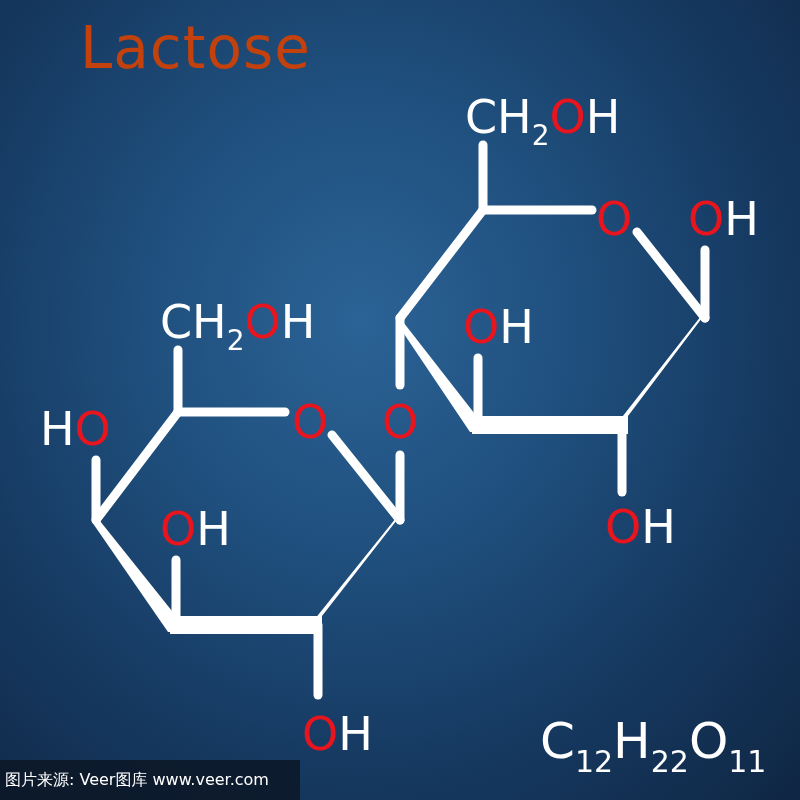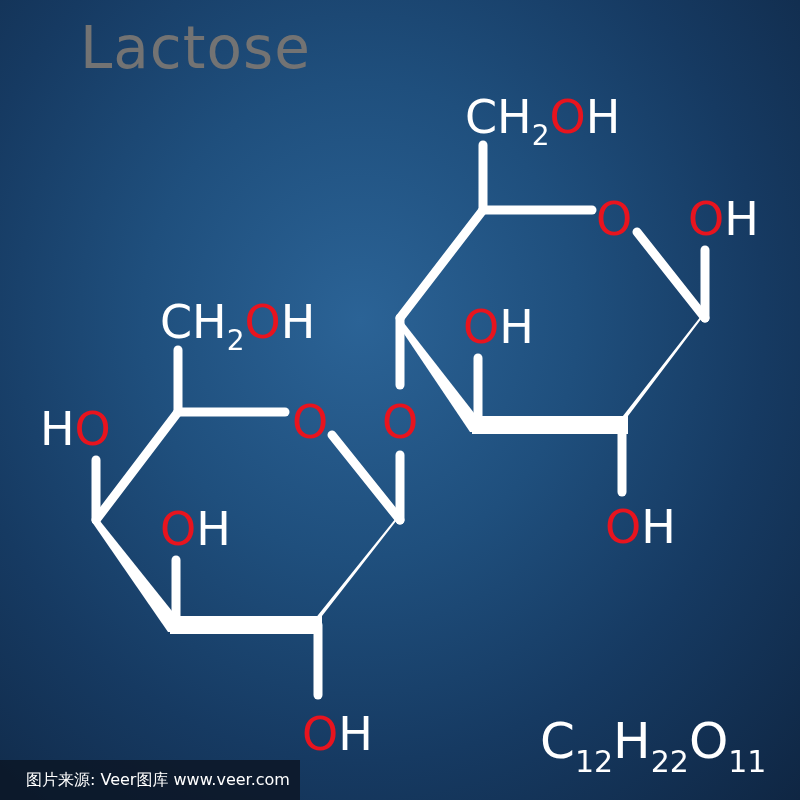--- a/index.html
+++ b/index.html
@@ -3,32 +3,32 @@
   <meta charset="utf-8">
   <style>
     html, body { margin: 0; padding: 0; }
     body {
       width: 800px; height: 800px; overflow: hidden; position: relative;
       background: radial-gradient(ellipse at 45% 40%, #2b6396 0%, #1f4f7d 35%, #163a62 65%, #0f2643 100%);
       font-family: "DejaVu Sans", sans-serif;
     }
     .title {
       position: absolute; left: 80px; top: 14px;
-      font-family: "DejaVu Sans", sans-serif; font-size: 58px; color: #737373;
+      font-family: "DejaVu Sans", sans-serif; font-size: 58px; color: #c2410c;
       letter-spacing: 1px;
     }
     svg.mol { position: absolute; left: 0; top: 0; }
     .lbl { font-family: "DejaVu Sans", sans-serif; font-size: 46px; fill: #ffffff; }
     .lbl .o { fill: #e8141e; }
     .sub { font-size: 28px; }
     .formula { font-family: "DejaVu Sans", sans-serif; fill: #ffffff; }
     .watermark {
       position: absolute; left: 0; top: 760px; width: 300px; height: 40px;
       background: rgba(12, 22, 38, 0.85);
-      color: #ffffff; font-size: 16px; line-height: 40px; padding-left: 26px; box-sizing: border-box;
+      color: #ffffff; font-size: 16px; line-height: 40px; padding-left: 5px; box-sizing: border-box;
       font-family: "DejaVu Sans", sans-serif;
     }
   </style>
 </head>
 <body>
 
 <div class="title">Lactose</div>
 
 <svg class="mol" width="800" height="800" viewBox="0 0 800 800">
   <g stroke="#ffffff" stroke-width="9" stroke-linecap="round" stroke-linejoin="round" fill="none">

